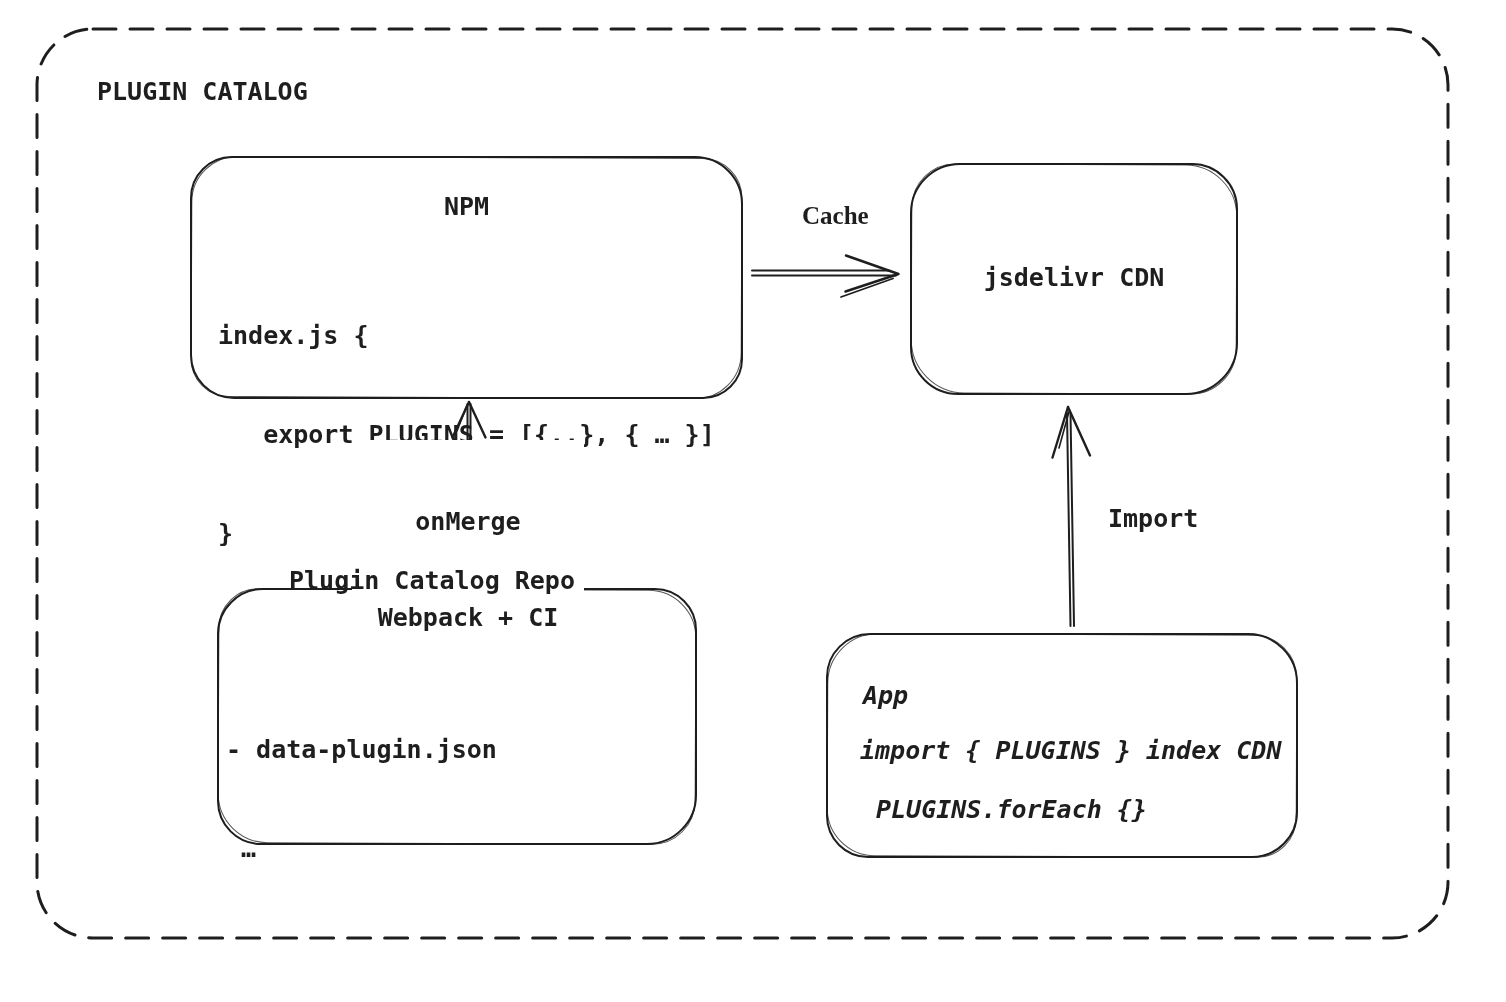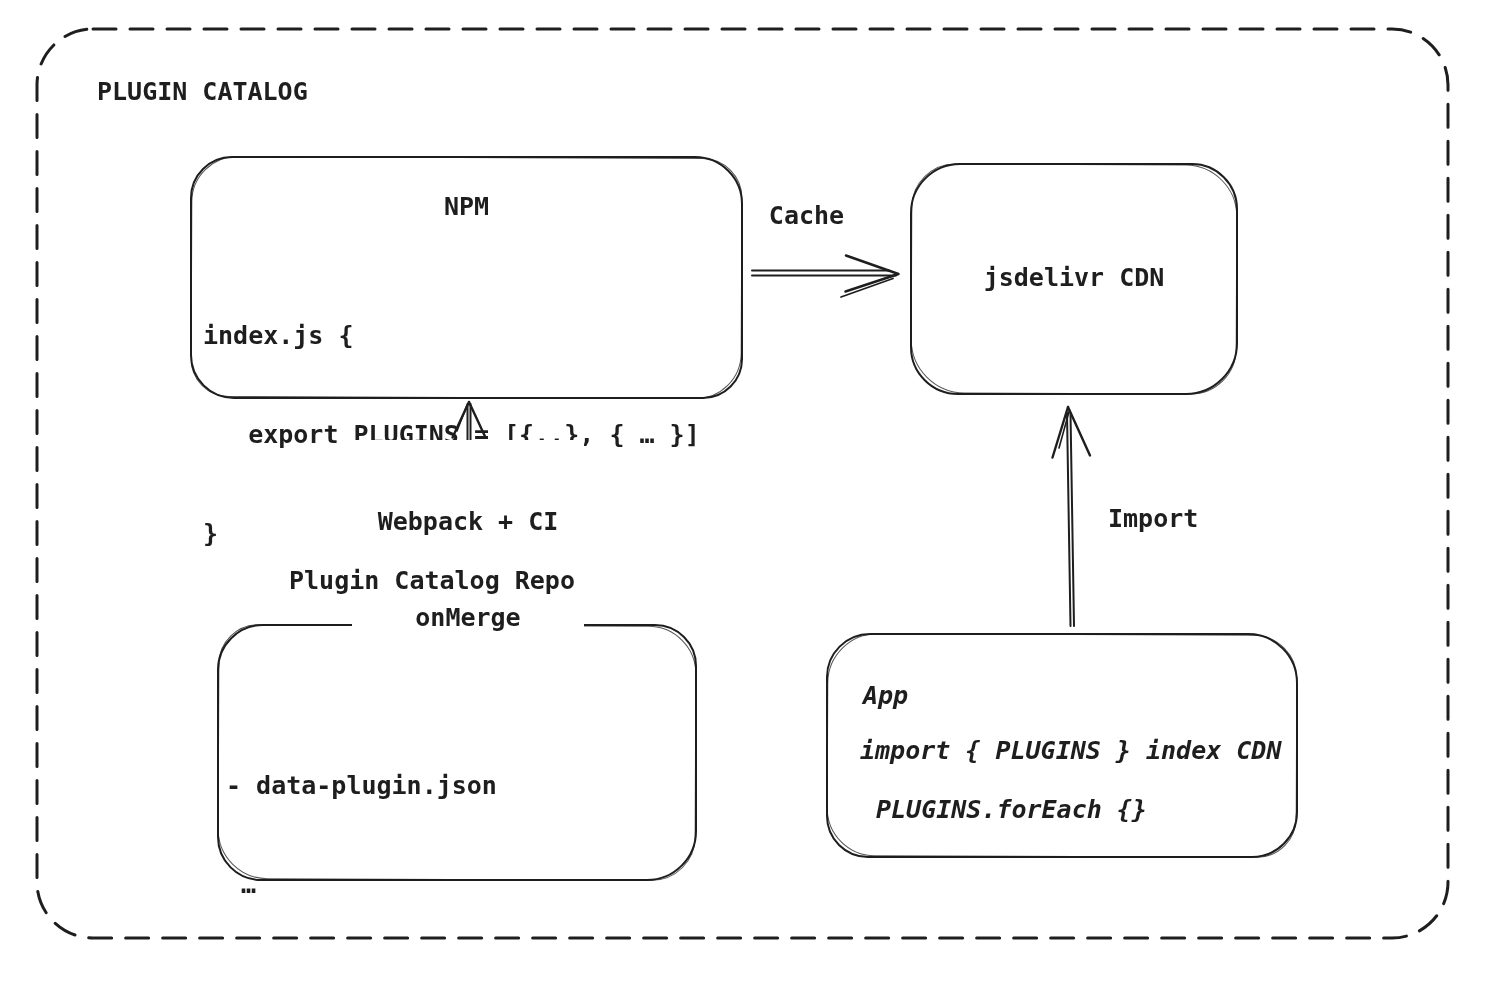--- a/index.html
+++ b/index.html
@@ -28,46 +28,46 @@
     position: absolute;
     inset: -1px;
     border: 1.4px solid rgba(30,30,30,0.75);
     pointer-events: none;
     transform: rotate(0.25deg);
   }
   .box-npm  { left: 190px; top: 156px; width: 553px; height: 243px; border-radius: 42px 48px 40px 44px; padding-left: 8px; }
   .box-npm::before  { border-radius: 46px 40px 46px 38px; }
   .box-cdn  { left: 910px; top: 163px; width: 328px; height: 232px; border-radius: 50px 46px 52px 48px; }
   .box-cdn::before  { border-radius: 44px 52px 46px 54px; }
-  .box-repo { left: 217px; top: 624px; width: 480px; height: 257px; border-radius: 46px 42px 50px 44px; padding-left: 32px; }
+  .box-repo { left: 217px; top: 588px; width: 480px; height: 257px; border-radius: 46px 42px 50px 44px; padding-left: 32px; }
   .box-repo::before { border-radius: 40px 48px 44px 50px; }
   .box-app  { left: 826px; top: 633px; width: 472px; height: 225px; border-radius: 44px 50px 46px 42px; font-style: italic; }
   .box-app::before  { border-radius: 50px 44px 40px 48px; }
 
   
   .txt {
     position: absolute;
     font-size: 25px;
     line-height: 30px;
     white-space: pre;
     letter-spacing: 0;
   }
   .center { text-align: center; }
 
   .frame-title { left: 97px; top: 77px; }
 
   .npm-title  { left: 0; top: 34px; width: 100%; }
-  .npm-code   { left: 11px; top: 95px; line-height: 33px; }
+  .npm-code   { left: 26px; top: 95px; line-height: 33px; }
   .cdn-title  { left: 0; top: 98px; width: 100%; }
   .repo-files { left: 7px; top: 77px; line-height: 33px; }
   .app-title  { left: 35px; top: 46px; }
   .app-code-1 { left: 32px; top: 101px; }
   .app-code-2 { left: 32px; top: 160px; margin-left: 16px; }
 
-  .cache-label  { left: 744px; top: 201px; width: 125px; text-align: center; z-index: 3; }
+  .cache-label  { left: 802px; top: 201px; width: 125px; text-align: left; z-index: 3; font-family: Liberation Serif, serif; }
   .import-label { left: 1108px; top: 504px; z-index: 3; }
   .repo-label   { left: 289px; top: 566px; z-index: 3; }
   .build-label {
     left: 352px; top: 440px; width: 232px;
     text-align: center; line-height: 32px;
     background: #fff; padding: 2px 0 8px;
     z-index: 3;
   }
 
   
@@ -143,21 +143,21 @@
       <line x1="1074" y1="626" x2="1070.5" y2="413" stroke-width="2"></line>
       <path d="M1068,407 L1052.5,457.5" stroke-width="2.4"></path>
       <path d="M1068,407 L1090,455.5" stroke-width="2.4"></path>
       <path d="M1069.5,410 L1059,448" stroke-width="1.6"></path>
     </g>
   </svg>
 
   <div class="txt cache-label">Cache</div>
 
   <div class="txt build-label">
+    <div>onMerge</div>
     <div>Webpack + CI</div>
-    <div>onMerge</div>
   </div>
 
   <div class="txt import-label">Import</div>
 
   <div class="txt repo-label">Plugin Catalog Repo</div>
 
 </div>
 
 </body></html>

